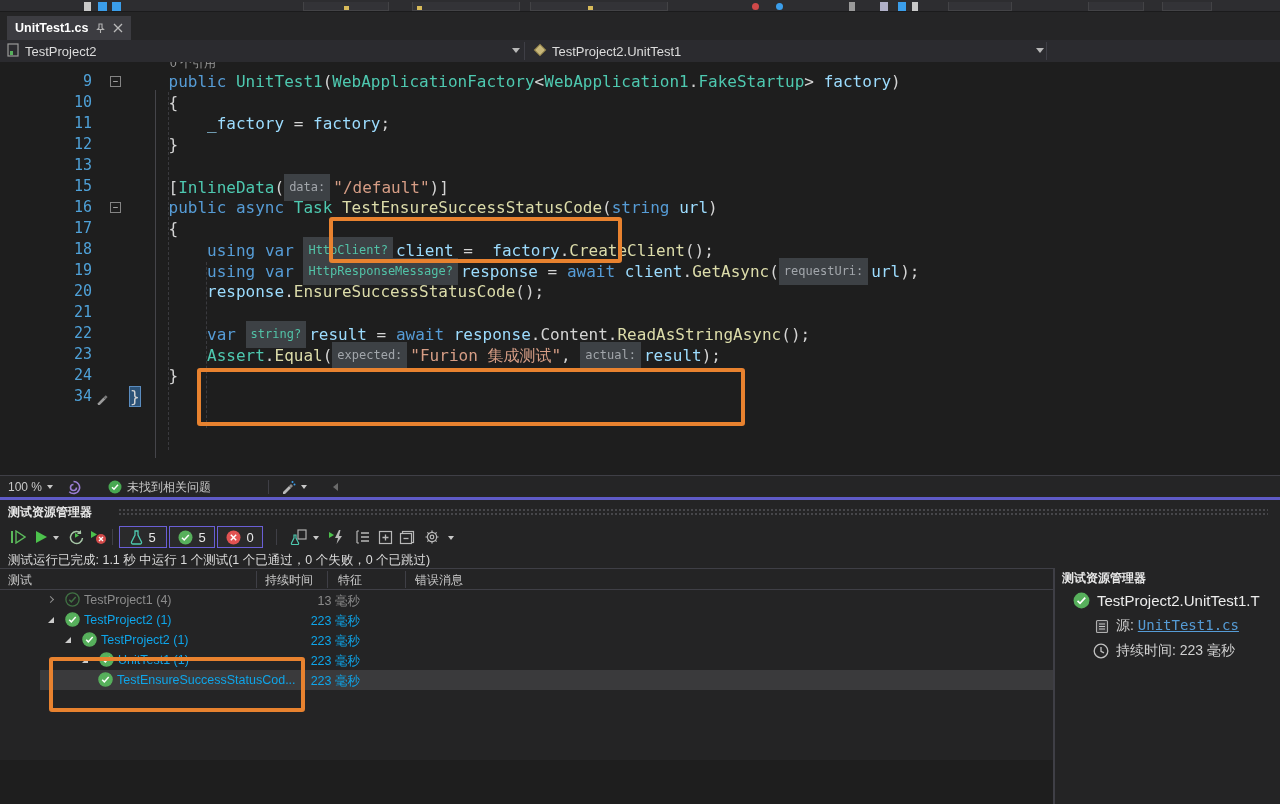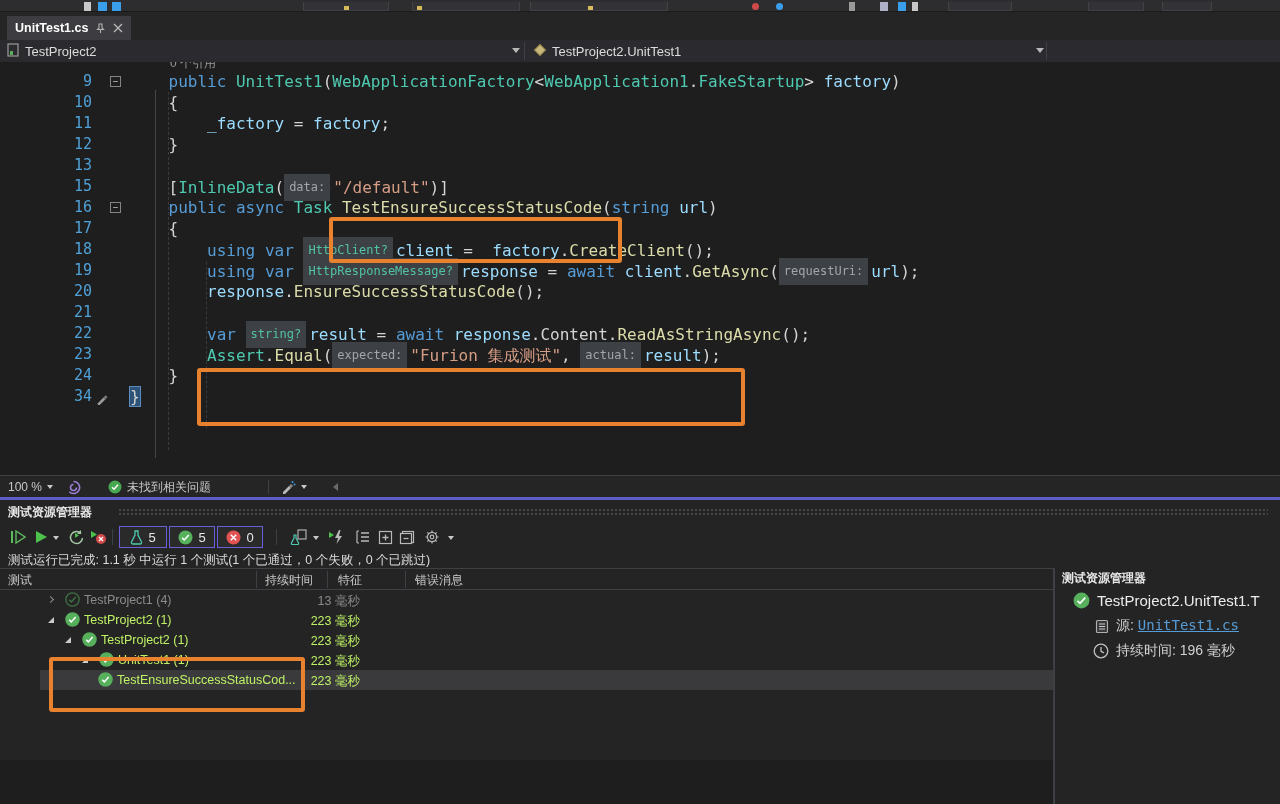--- a/index.html
+++ b/index.html
@@ -63,21 +63,21 @@
   .tb-badge{border:1px solid #6a5fd6;background:#2a2a2b;height:22px;top:2px;display:flex;align-items:center;gap:5px;padding:0 7px;color:#e8e8e8;font-size:13px;}
   .tb-sep{position:absolute;top:5px;width:1px;height:16px;background:#3f3f46;}
   .dd{width:0;height:0;border-left:3.5px solid transparent;border-right:3.5px solid transparent;border-top:4px solid #c8c8c8;}
   #te-status{position:absolute;left:8px;top:52px;font-size:12.5px;color:#dcdcdc;}
 
   
   #te-header{position:absolute;left:0;top:68px;width:1053px;height:22px;border-top:1px solid #3f3f46;border-bottom:1px solid #3f3f46;font-size:12px;color:#cccccc;}
   .hcell{position:absolute;top:3px;}
   .hsep{position:absolute;top:2px;width:1px;height:17px;background:#3f3f46;}
   #test-rows{position:absolute;left:0;top:90px;width:1053px;padding-left:40px;}
-  .test-row{position:relative;height:20px;font-size:12.5px;color:#bef264;display:flex;align-items:center;}
+  .test-row{position:relative;height:20px;font-size:12.5px;color:#0ea5e9;display:flex;align-items:center;}
   .test-row.selected{background:#3a3a3c;}
   .test-row.dim{color:#8b8b8b;}
   .test-row .twisty{position:absolute;top:7px;}
   .tw-col{width:5px;height:5px;border-right:1px solid #bbb;border-top:1px solid #bbb;transform:rotate(45deg);}
   .tw-exp{width:0;height:0;border-bottom:6px solid #cccccc;border-left:6px solid transparent;}
   .row-icon{position:absolute;top:2px;}
   .row-name{position:absolute;top:3px;}
   .row-dur{position:absolute;left:230px;width:90px;top:3px;text-align:right;}
   .dim .row-dur{color:#8b8b8b;}
 
@@ -410,18 +410,18 @@
             <rect x="1.5" y="1.5" width="11" height="12" rx="1" fill="#3a3a3c" stroke="#b0b0b0" stroke-width="1.1"></rect>
             <path d="M4 5h6M4 7.5h6M4 10h6" stroke="#c8c8c8" stroke-width="1.1"></path>
           </svg>
         <span><span>源: </span><a href="#">UnitTest1.cs</a></span>
       </div>
       <div class="det-row" id="det-dur">
         <svg width="16" height="16" viewBox="0 0 16 16">
             <circle cx="8" cy="8" r="6.8" fill="none" stroke="#c0c0c0" stroke-width="1.3"></circle>
             <path d="M8 4v4.3l3 1.6" stroke="#c0c0c0" stroke-width="1.3" fill="none"></path>
           </svg>
-        <span>持续时间: 196 毫秒</span>
+        <span>持续时间: 223 毫秒</span>
       </div>
     </div>
   </div>
 
 </div>
 
 </body></html>

